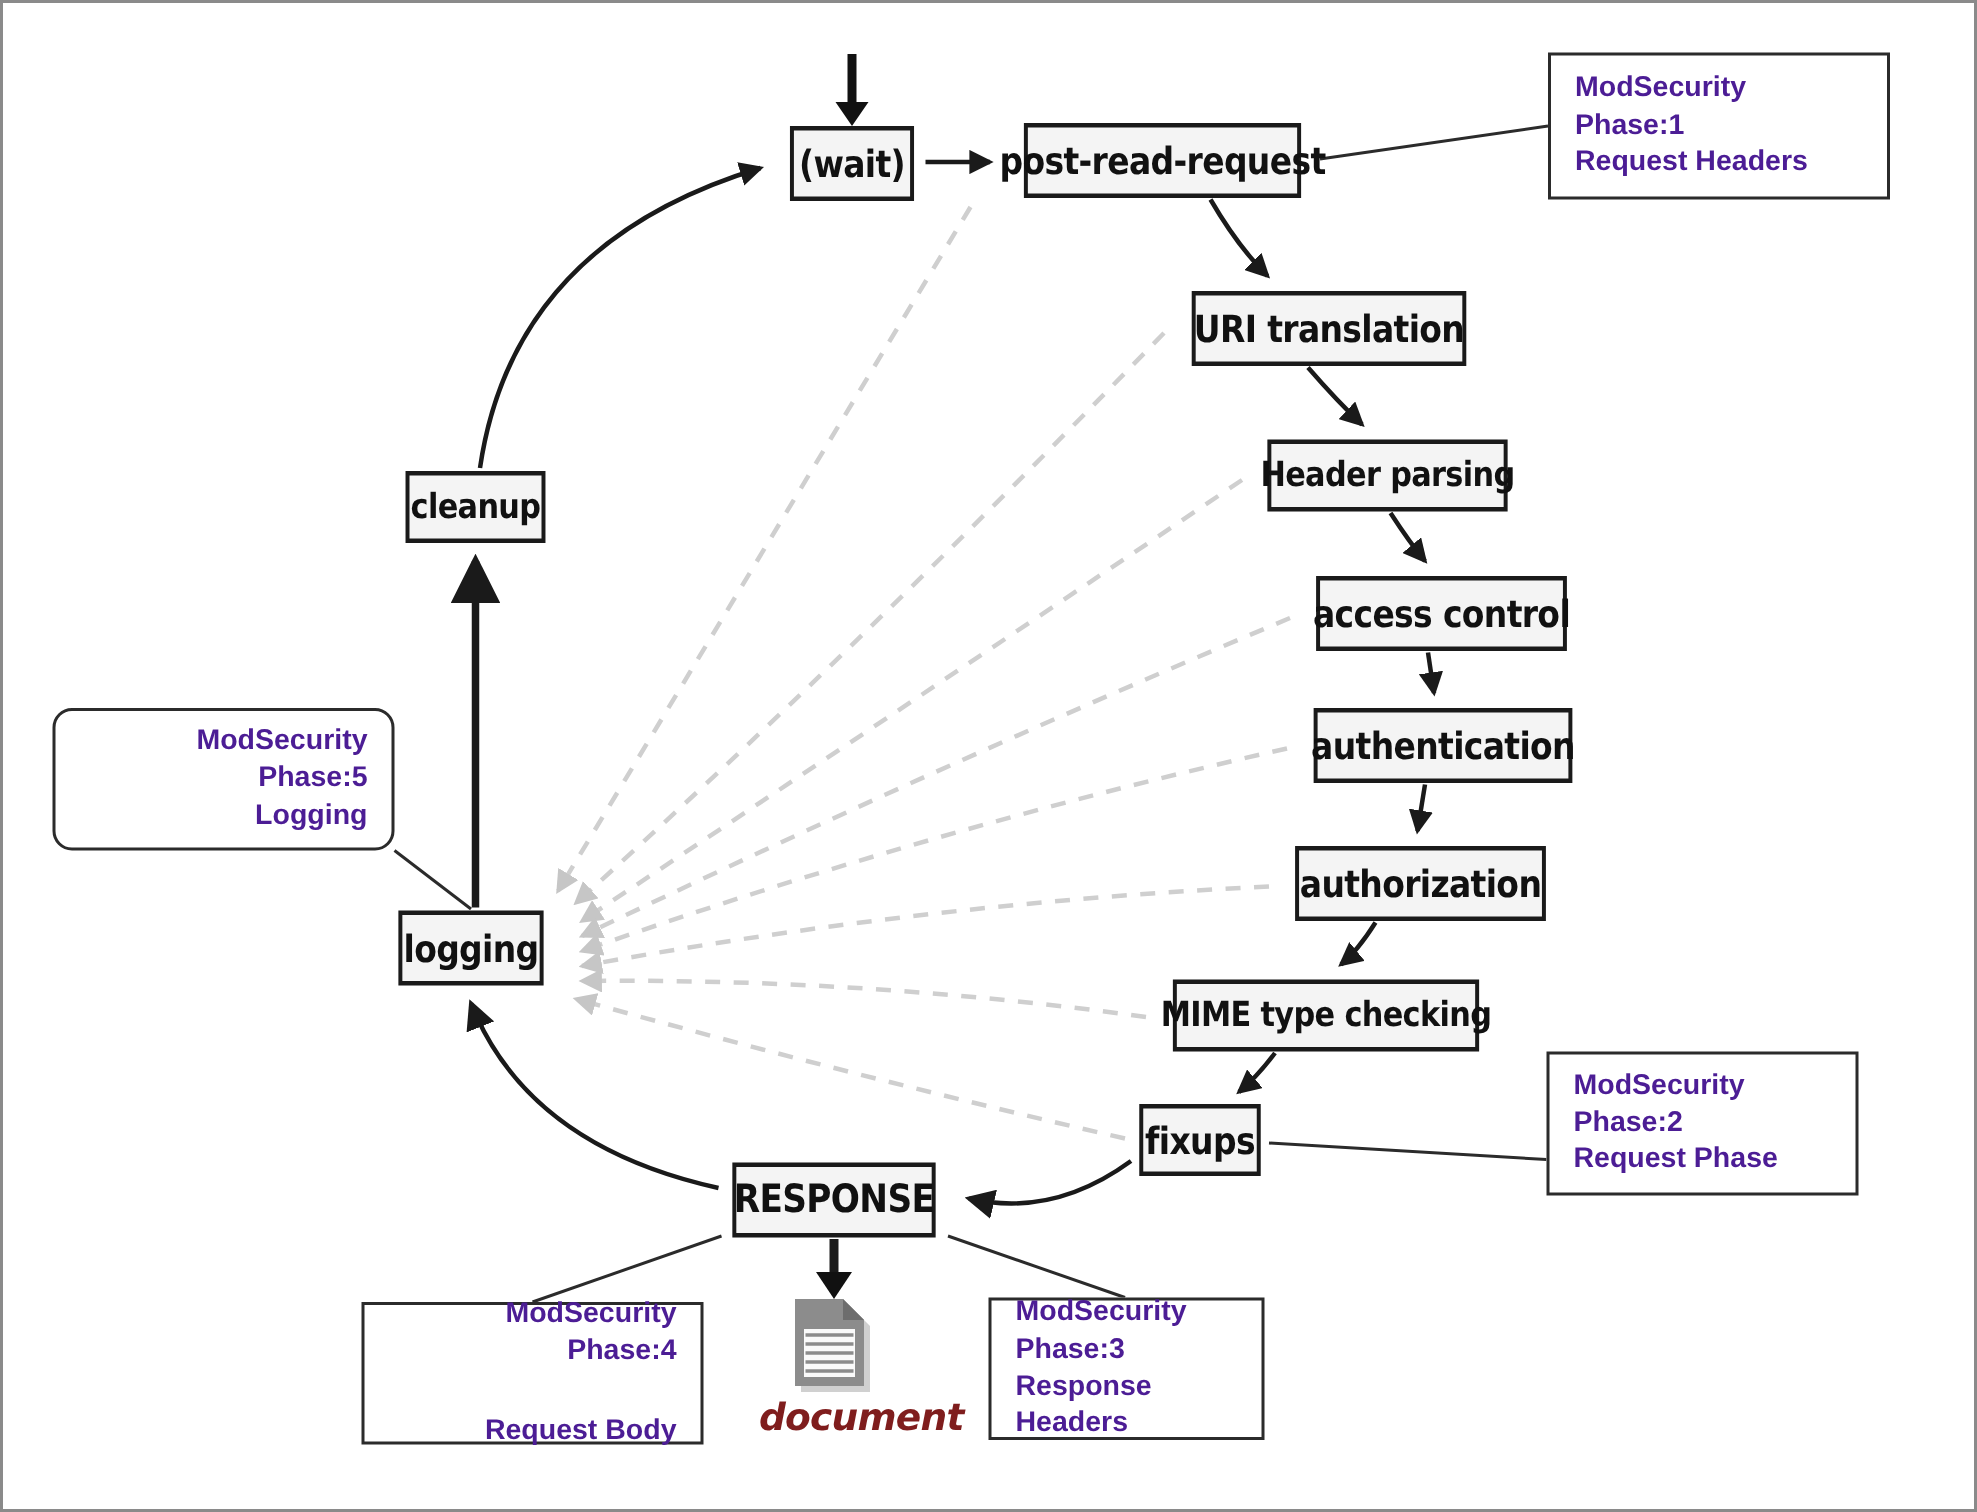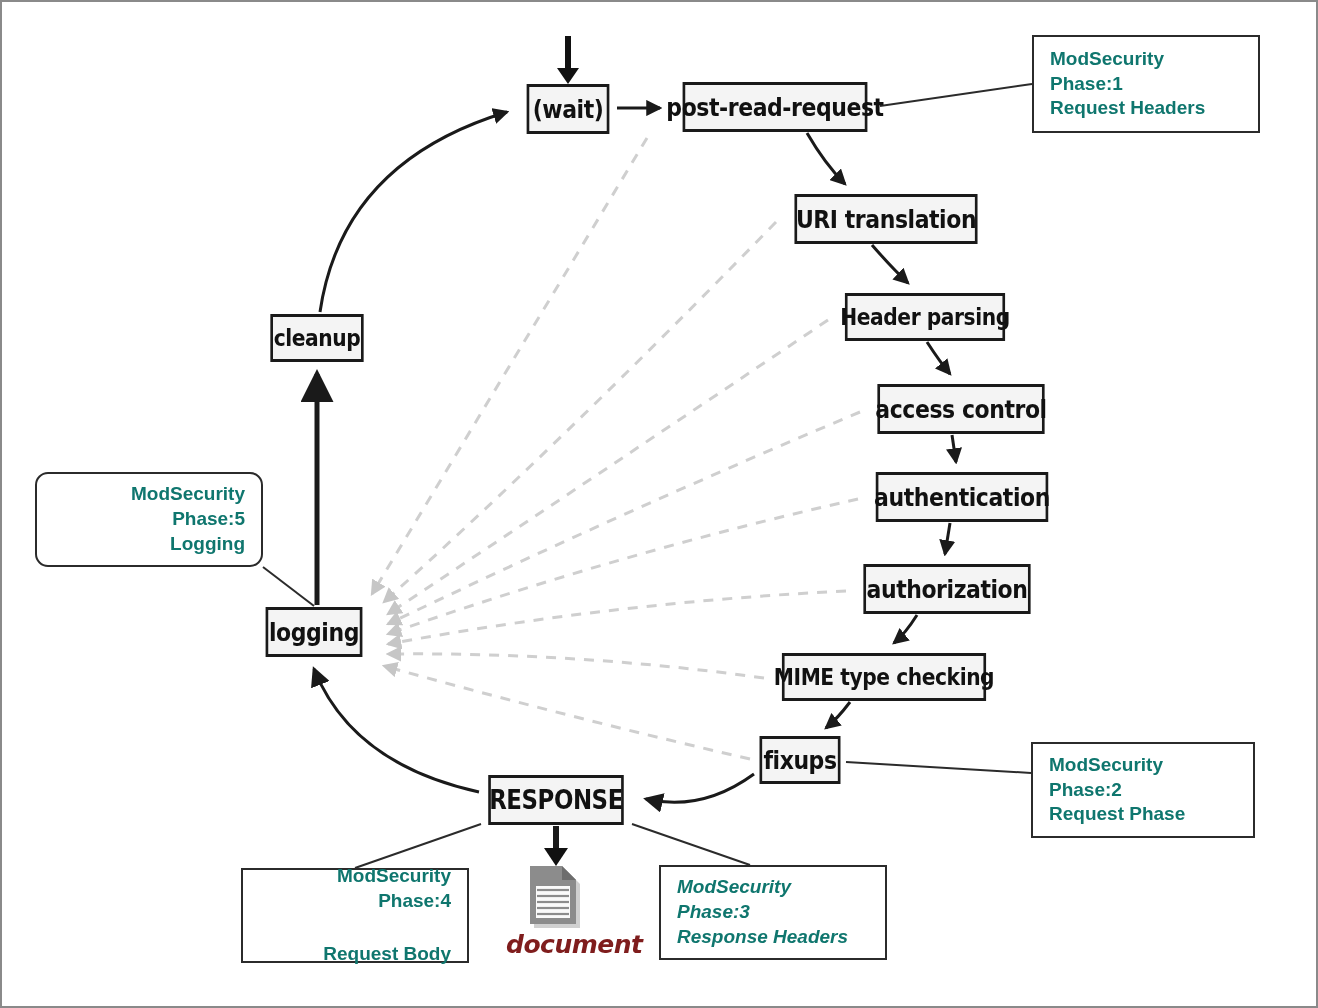--- a/index.html
+++ b/index.html
@@ -50,21 +50,21 @@
     box-sizing: border-box;
     background: #ffffff;
     border: 2px solid #2b2b2b;
     display: flex;
     flex-direction: column;
     justify-content: center;
     font-family: "Liberation Sans", sans-serif;
     font-weight: bold;
     font-size: 19px;
     line-height: 1.30;
-    color: #0f766e;
+    color: #4c1d95;
     padding: 0 16px;
     z-index: 6;
   }
   .note-box.align-right { text-align: right; }
   .note-box.align-left  { text-align: left; }
 
   
   #doc-icon {
     position: absolute;
     z-index: 6;
@@ -205,31 +205,31 @@
   <div class="note-box align-left" style="left:1030px; top:33px; width:228px; height:98px;">
     <div>ModSecurity Phase:1</div>
     <div>Request Headers</div>
   </div>
 
   <div class="note-box align-right" style="left:33px; top:470px; width:228px; height:95px;border-radius:13px;">
     <div>ModSecurity Phase:5</div>
     <div>Logging</div>
   </div>
 
-  <div class="note-box align-left" style="left:1029px; top:740px; width:224px; height:96px;">
+  <div class="note-box align-left" style="left:1029px; top:699px; width:208px; height:96px;">
     <div>ModSecurity Phase:2</div>
     <div>Request Phase</div>
   </div>
 
   <div class="note-box align-right" style="left:239px; top:866px; width:228px; height:95px;gap:28px;">
     <div>ModSecurity Phase:4</div>
     <div>Request Body</div>
   </div>
 
-  <div class="note-box align-left" style="left:657px; top:863px; width:228px; height:95px;font-style:italic;">
+  <div class="note-box align-left" style="left:657px; top:863px; width:184px; height:95px;">
     <div>ModSecurity Phase:3</div>
     <div>Response Headers</div>
   </div>
 
   <svg id="doc-icon" style="left:524px; top:864px;" width="62" height="72" viewBox="0 0 62 72">
     <path d="M 8 4 L 40 4 L 54 18 L 54 62 L 8 62 Z" fill="#d0d0d0"></path>
     <path d="M 4 0 L 36 0 L 50 14 L 50 58 L 4 58 Z" fill="#8c8c8c"></path>
     <path d="M 36 0 L 50 14 L 36 14 Z" fill="#6d6d6d"></path>
     <rect x="10" y="20" width="34" height="32" fill="#fafafa"></rect>
     <g stroke="#8c8c8c" stroke-width="2.2">

